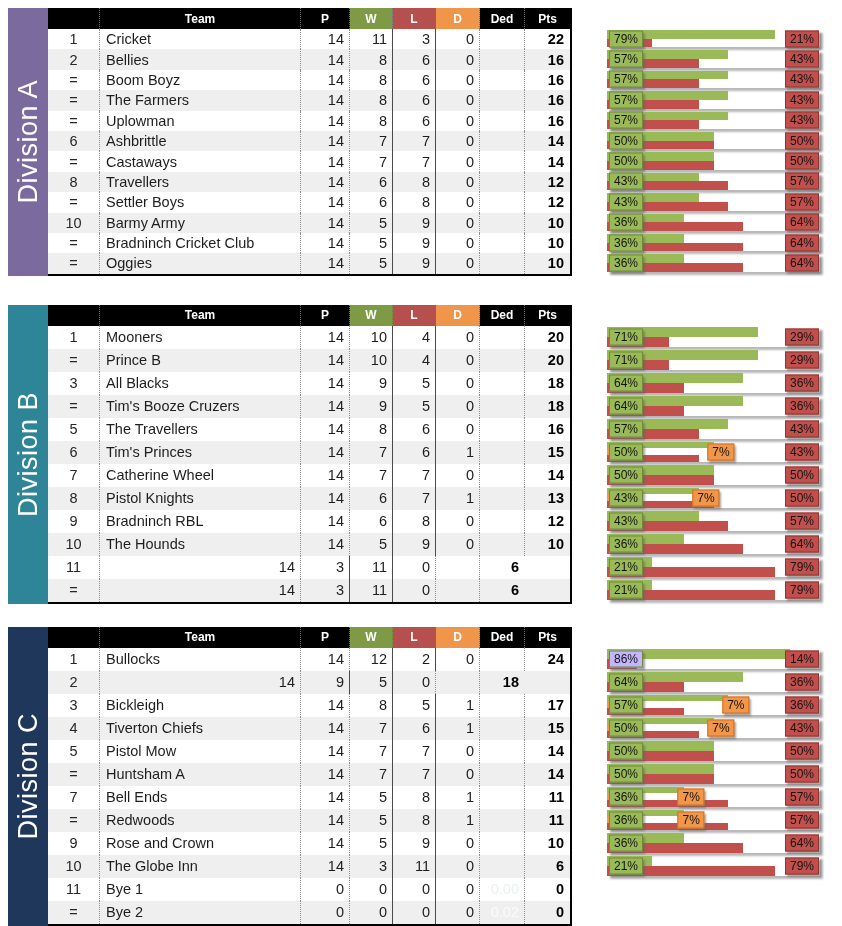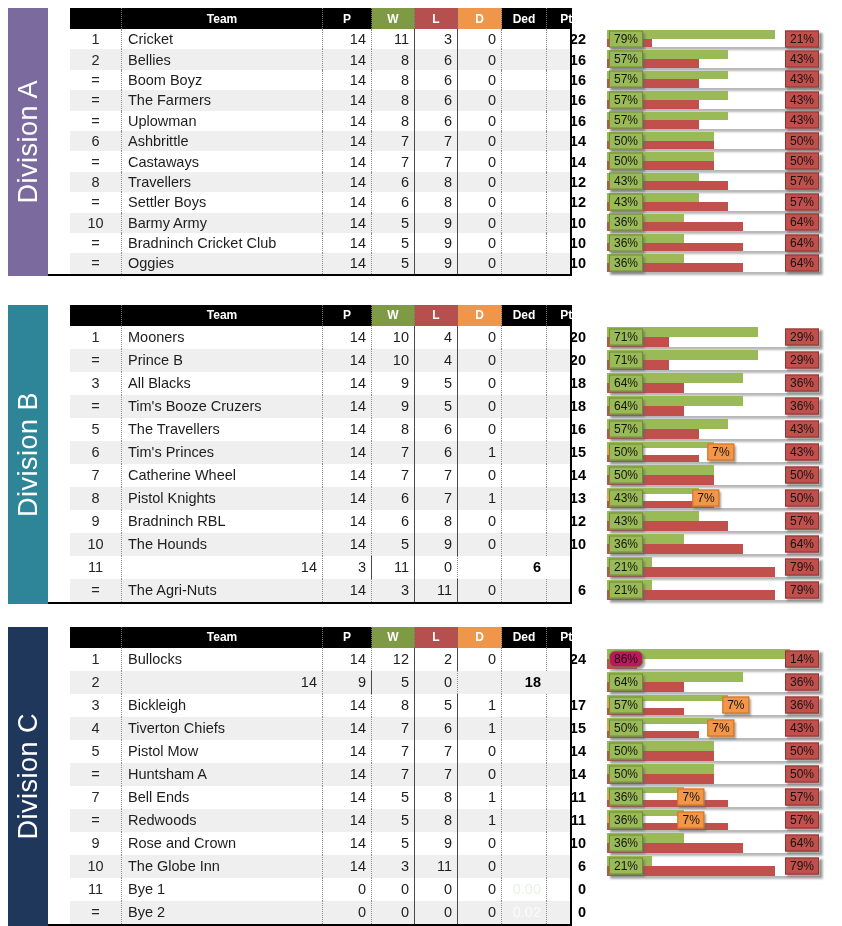--- a/index.html
+++ b/index.html
@@ -5,21 +5,21 @@
 <style>
   html,body{margin:0;padding:0;background:#fff;}
   body{width:842px;height:926px;overflow:hidden;font-family:"Liberation Sans",sans-serif;}
   .page{padding:8px 0 0 8px;}
   section.division{display:flex;align-items:stretch;}
   .sec0{--rowh:20.4px;margin-bottom:29px;}
   .sec1{--rowh:23px;margin-bottom:23px;}
   .sec2{--rowh:23px;}
   .band{width:40px;flex:0 0 40px;display:flex;align-items:center;justify-content:center;}
   .band-label{writing-mode:vertical-rl;transform:rotate(180deg);color:#fff;font-size:27px;letter-spacing:.5px;white-space:nowrap;}
-  .table{width:524px;flex:0 0 524px;box-sizing:border-box;border-right:2px solid #000;border-bottom:2px solid #000;padding-left:22px;}
+  .table{width:524px;flex:0 0 524px;box-sizing:border-box;border-right:2px solid #000;border-bottom:2px solid #000;}
   .thead{display:grid;grid-template-columns:52px 201px 49px 43px 43px 44px 45px 45px;height:21px;background:#000;color:#fff;font-size:12px;font-weight:bold;}
   .hc{display:flex;align-items:center;justify-content:center;box-sizing:border-box;border-right:1px dotted #6f6f6f;}
   .hc-last{border-right:none;}
   .hc-w{background:#7e9a45;}
   .hc-l{background:#b5504e;}
   .hc-d{background:#f0964a;}
   .trow{display:grid;grid-template-columns:52px 201px 49px 43px 43px 44px 45px 45px;height:var(--rowh);font-size:14.5px;color:#1d1d1d;}
   .trow:nth-child(even){background:#efefef;}
   .c{display:flex;align-items:center;box-sizing:border-box;border-right:1px dotted #8f8f8f;height:100%;}
   .c-pos{justify-content:center;color:#262626;}
@@ -400,21 +400,20 @@
             <div class="c c-pos">11</div>
             <div class="c c-num">14</div>
             <div class="c c-num c-wcol">3</div>
             <div class="c c-num c-lcol">11</div>
             <div class="c c-num">0</div>
             <div class="c c-num"></div>
             <div class="c c-pts">6</div>
           </div>
           <div class="trow">
             <div class="c c-pos">=</div>
-            <div class="c c-team">The Agri-Nuts</div>
             <div class="c c-num">14</div>
             <div class="c c-num c-wcol">3</div>
             <div class="c c-num c-lcol">11</div>
             <div class="c c-num">0</div>
             <div class="c c-num"></div>
             <div class="c c-pts">6</div>
           </div>
         </div>
       </div>
       <div class="chart">
@@ -655,21 +654,21 @@
             <div class="c c-num ded-faint">0.02</div>
             <div class="c c-pts">0</div>
           </div>
         </div>
       </div>
       <div class="chart">
         <div class="slot">
           <div class="bar">
             <div class="seg" style="width: 86%; background: rgb(154, 186, 88);"></div>
             <div class="seg" style="width: 14%; background: rgb(193, 80, 76);"></div>
-            <span class="chip chip-win" style="background: #be185d; border-color: rgb(111, 139, 58); border-radius: 6px;">86%</span>
+            <span class="chip chip-win" style="background: #c4b5fd; border-color: rgb(111, 139, 58);">86%</span>
             <span class="chip chip-loss" style="background: rgb(193, 80, 76); border-color: rgb(142, 52, 50);">14%</span>
           </div>
         </div>
         <div class="slot">
           <div class="bar">
             <div class="seg" style="width: 64%; background: rgb(154, 186, 88);"></div>
             <div class="seg" style="width: 36%; background: rgb(193, 80, 76);"></div>
             <span class="chip chip-win" style="background: rgb(154, 186, 88); border-color: rgb(111, 139, 58);">64%</span>
             <span class="chip chip-loss" style="background: rgb(193, 80, 76); border-color: rgb(142, 52, 50);">36%</span>
           </div>

